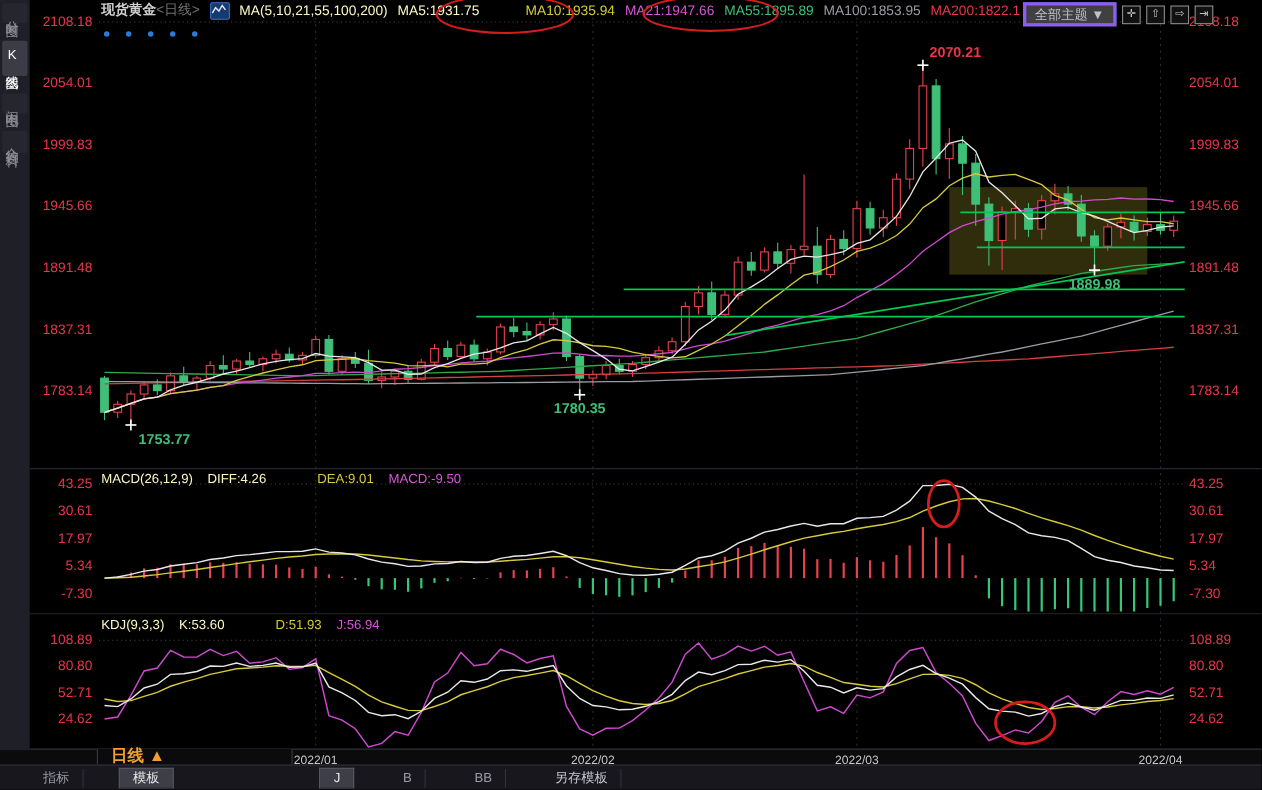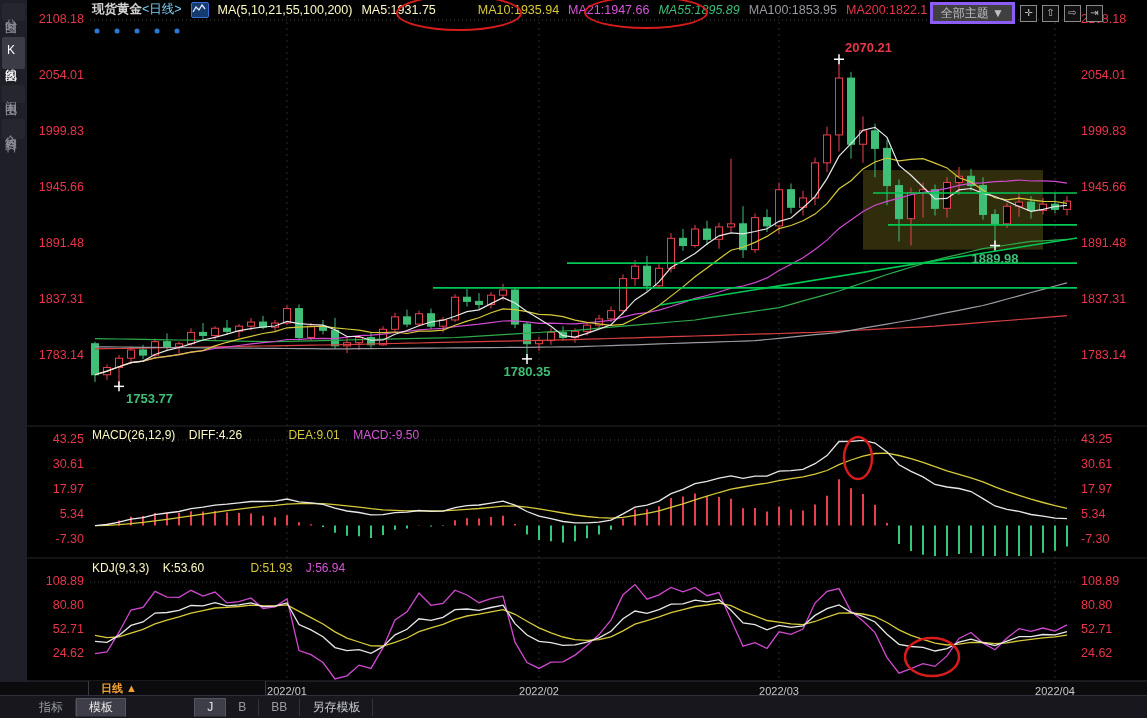--- a/index.html
+++ b/index.html
@@ -10,46 +10,46 @@
   .sidebar{position:absolute;left:0;top:0;width:27px;height:682px;background:#1f1f27;z-index:5;}
   .side-item{writing-mode:vertical-lr;text-orientation:upright;color:#8e8e96;font-size:12px;
              width:23px;margin:0 auto 16px auto;padding:6px 0;text-align:center;letter-spacing:2px;
              cursor:pointer;background:#26262e;border-radius:2px;}
   .side-item:first-child{margin-top:3px;}
   .side-item.active{background:#3c3c46;color:#ffffff;}
   
   .hdr{position:absolute;left:92px;top:1px;height:17px;display:flex;align-items:center;gap:9px;
        font-size:12.5px;color:#d8d8d8;z-index:6;white-space:nowrap;}
   .sym{color:#d0d0d0;font-weight:bold;}
-  .per{color:#7dd3fc;}
+  .per{color:#737373;}
   .c-white{color:#fef9c3;} .c-yellow{color:#d6c93a;padding-left:33px;} .c-magenta{color:#d856d8;}
-  .c-green{color:#3fbf77;font-style:italic;} .c-gray{color:#9a9aa2;} .c-red{color:#e8364a;}
+  .c-green{color:#3fbf77;} .c-gray{color:#9a9aa2;} .c-red{color:#e8364a;}
   .mini-icon{display:inline-block;width:16px;height:14px;background:#153a6e;border:1px solid #3b6fd4;
              border-radius:2px;position:relative;top:0px;}
   .mini-icon svg{display:block;}
   
   .hdr-right{position:absolute;right:44px;top:2px;display:flex;align-items:center;gap:5px;z-index:6;}
   .theme-btn{border:3px solid #8b5cf6;color:#c0c0c8;font-size:12px;padding:0 8px;height:16px;
              line-height:16px;background:#404040;cursor:pointer;}
   .tool-ico{width:15px;height:15px;border:1px solid #8a8a8a;color:#c0c0c8;font-size:10px;line-height:14px;
             text-align:center;background:#111;cursor:pointer;}
   
   .red-ellipse{position:absolute;border:2.5px solid #d81c1c;border-radius:50%;z-index:7;pointer-events:none;}
   
   .panel-hdr{position:absolute;left:92px;font-size:12px;z-index:6;white-space:nowrap;color:#d8d8d8;}
   .panel-hdr span{margin-right:10px;}
   
   .period-cell{position:absolute;left:88px;top:681px;width:178px;height:14px;z-index:6;
                border-left:1px solid #3a3a42;border-right:1px solid #3a3a42;
-               color:#f0a030;font-size:11px;font-weight:bold;line-height:14px;padding-left:12px;
+               color:#f0a030;font-size:15px;font-weight:bold;line-height:14px;padding-left:12px;
                box-sizing:border-box;cursor:pointer;background:#0b0b0e;}
   
   .bottom-bar{position:absolute;left:0;top:695px;width:1147px;height:23px;background:#17171d;
               border-top:1px solid #30303a;display:flex;align-items:center;z-index:6;
-              padding-left:27px;box-sizing:border-box;font-size:12px;}
+              padding-left:27px;box-sizing:border-box;font-size:12px;gap:32px;}
   .bb-item{color:#9a9aa2;padding:0 12px;height:17px;line-height:17px;border-right:1px solid #33333c;
            cursor:pointer;}
   .bb-item.raised{background:#3e3e48;color:#e8e8e8;border:1px solid #55555f;border-bottom-color:#2a2a32;}
   .bb-item.vip{color:#e8a33c;font-weight:bold;margin-top:42px;}
   .bb-item.plain{color:#c8c8d0;}
   svg text{font-family:"Liberation Sans","DejaVu Sans",sans-serif;}
 </style>
 </head>
 <body>
 

